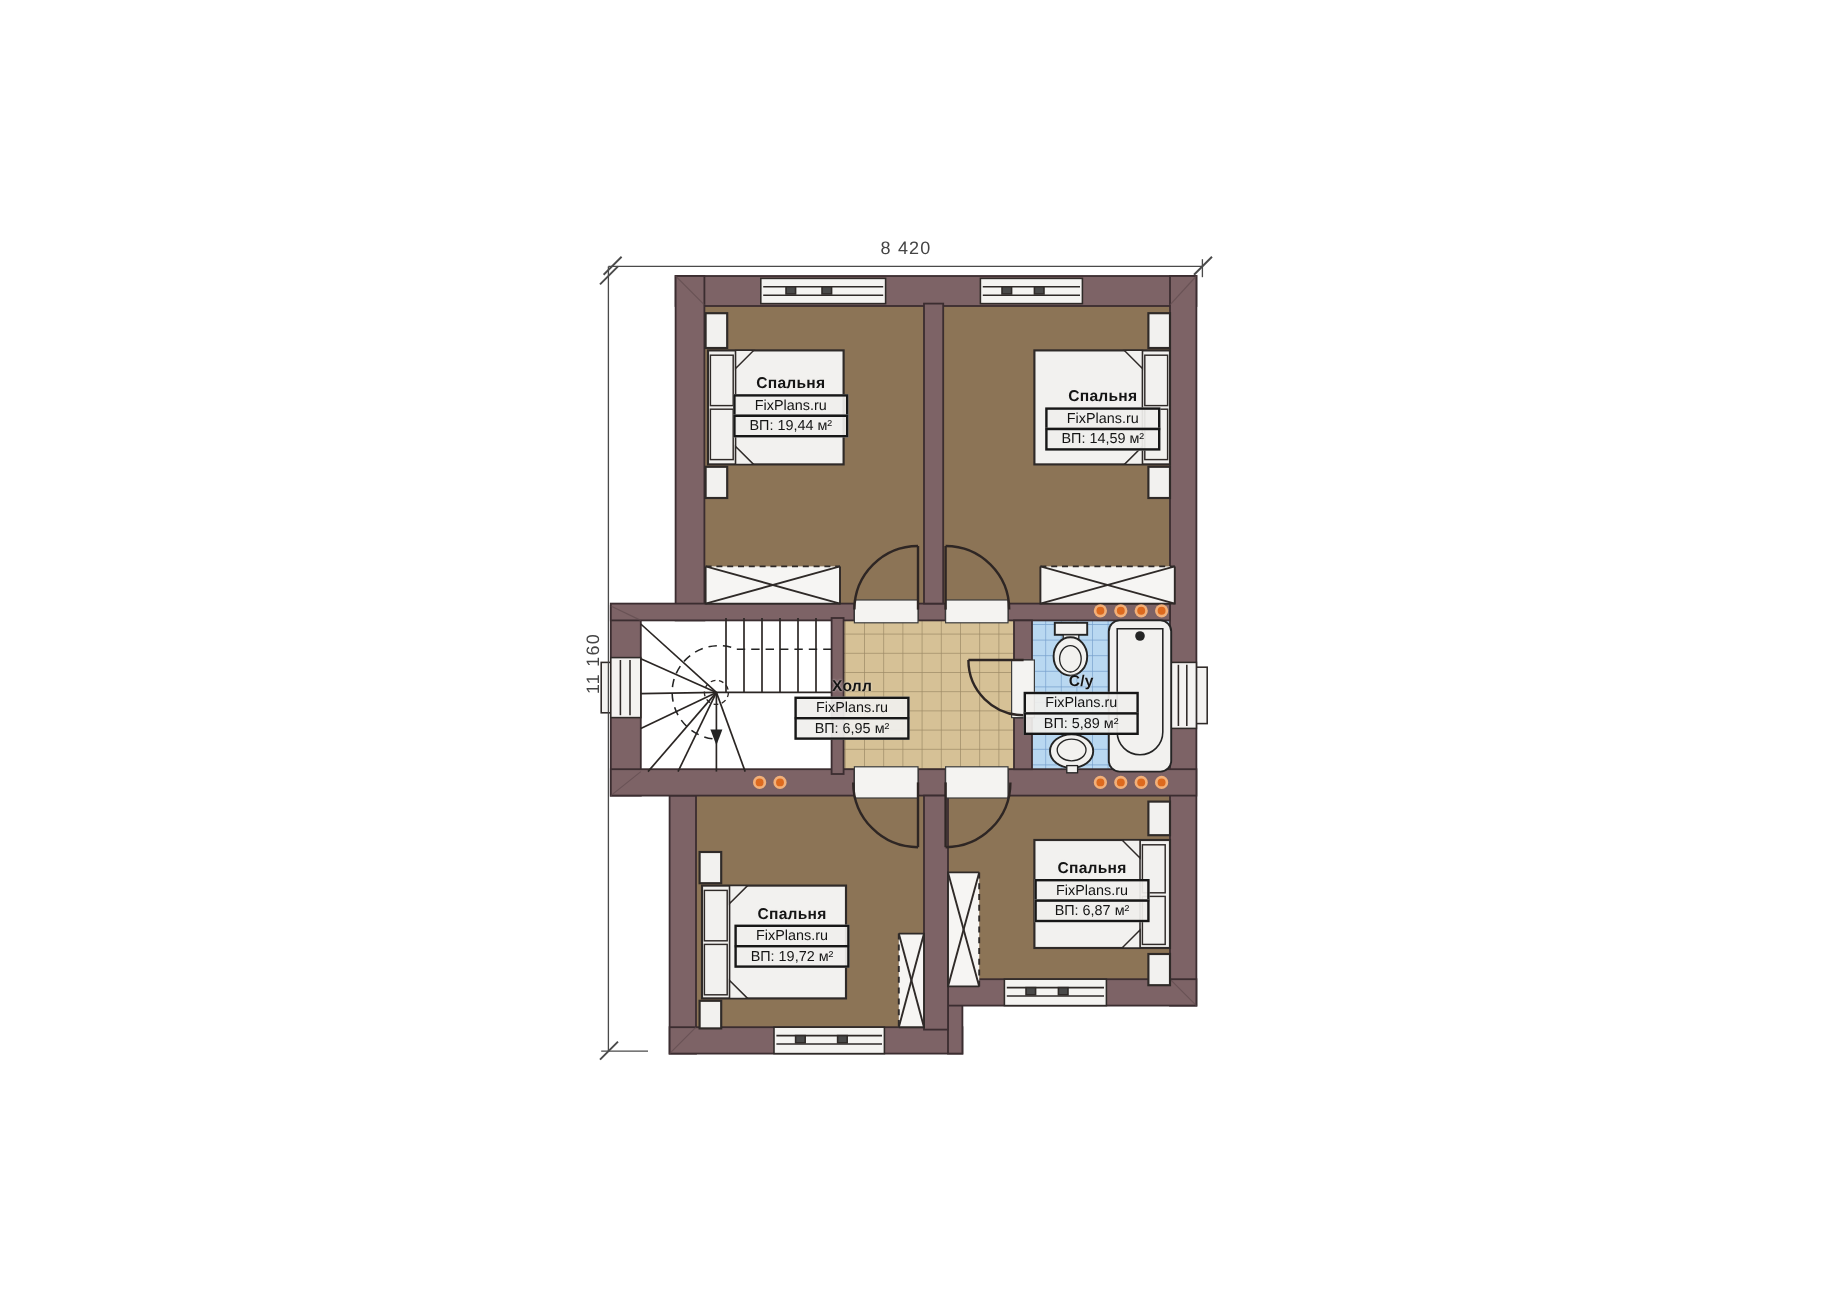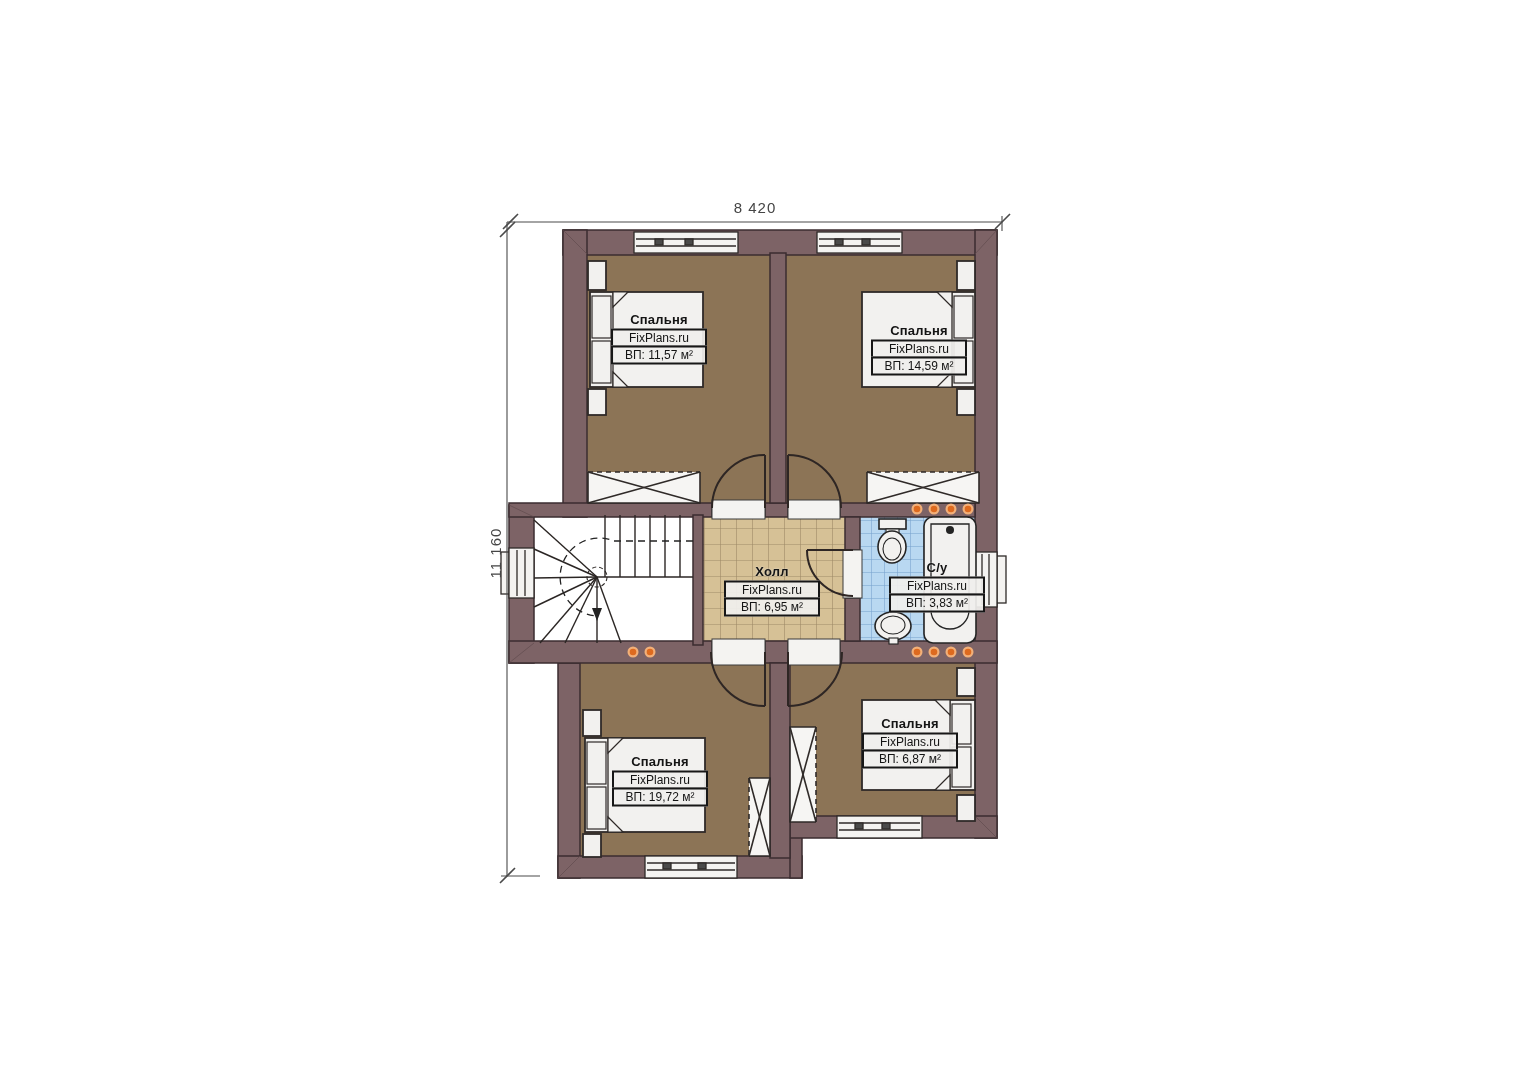--- a/index.html
+++ b/index.html
@@ -322,45 +322,45 @@
 </svg>
 
 <div class="overlay">
   <div class="dim-label h" style="left:755px;top:216px;">8 420</div>
   <div class="dim-label v" style="left:495px;top:553px;">11 160</div>
 
   <div class="room-label" style="left:659px;top:338px;">
     <div class="room-name">Спальня</div>
     <div class="room-box">
       <span class="row brand">FixPlans.ru</span>
-      <span class="row area">ВП: 11,57 м²</span>
+      <span class="row area">ВП: 19,44 м²</span>
     </div>
   </div>
 
   <div class="room-label" style="left:919px;top:349px;">
     <div class="room-name">Спальня</div>
     <div class="room-box">
       <span class="row brand">FixPlans.ru</span>
       <span class="row area">ВП: 14,59 м²</span>
     </div>
   </div>
 
-  <div class="room-label" style="left:772px;top:590px;">
+  <div class="room-label" style="left:710px;top:590px;">
     <div class="room-name">Холл</div>
     <div class="room-box">
       <span class="row brand">FixPlans.ru</span>
       <span class="row area">ВП: 6,95 м²</span>
     </div>
   </div>
 
-  <div class="room-label" style="left:901px;top:586px;margin-left:36px;">
+  <div class="room-label" style="left:901px;top:586px;">
     <div class="room-name">С/у</div>
     <div class="room-box">
       <span class="row brand">FixPlans.ru</span>
-      <span class="row area">ВП: 3,83 м²</span>
+      <span class="row area">ВП: 5,89 м²</span>
     </div>
   </div>
 
   <div class="room-label" style="left:660px;top:780px;">
     <div class="room-name">Спальня</div>
     <div class="room-box">
       <span class="row brand">FixPlans.ru</span>
       <span class="row area">ВП: 19,72 м²</span>
     </div>
   </div>

